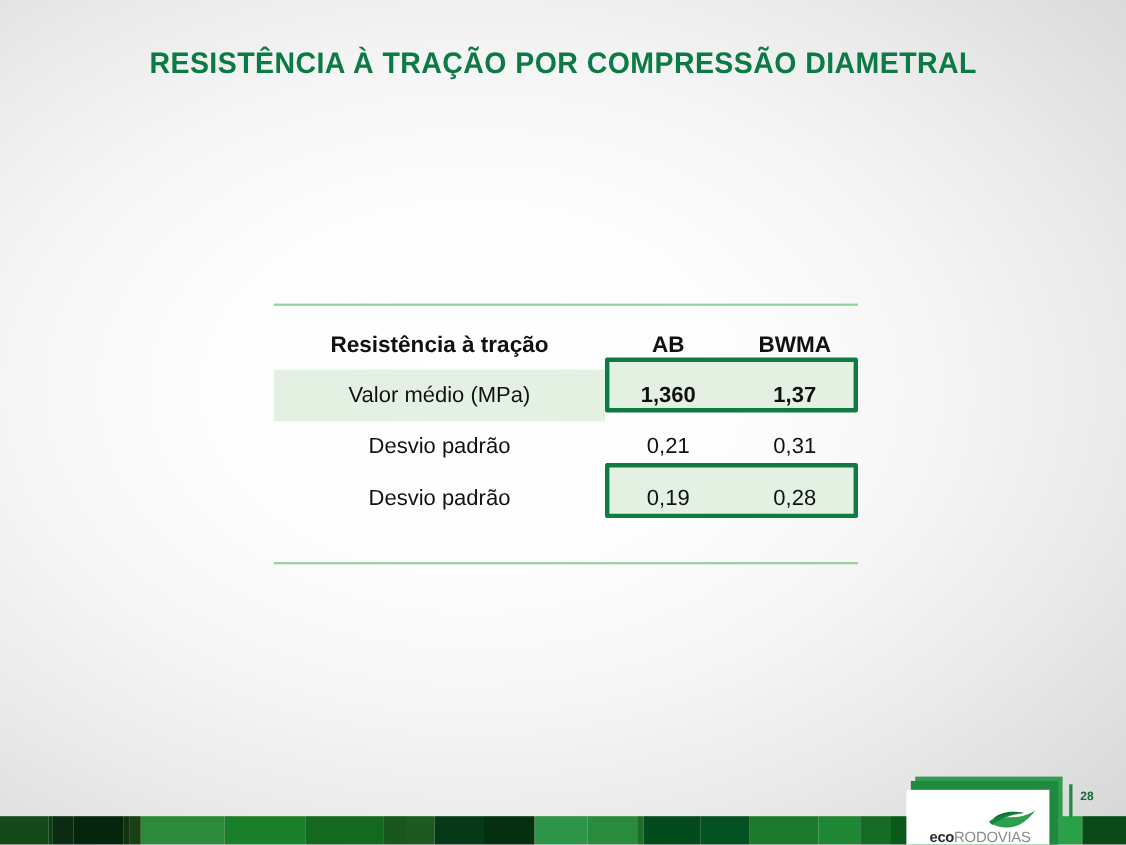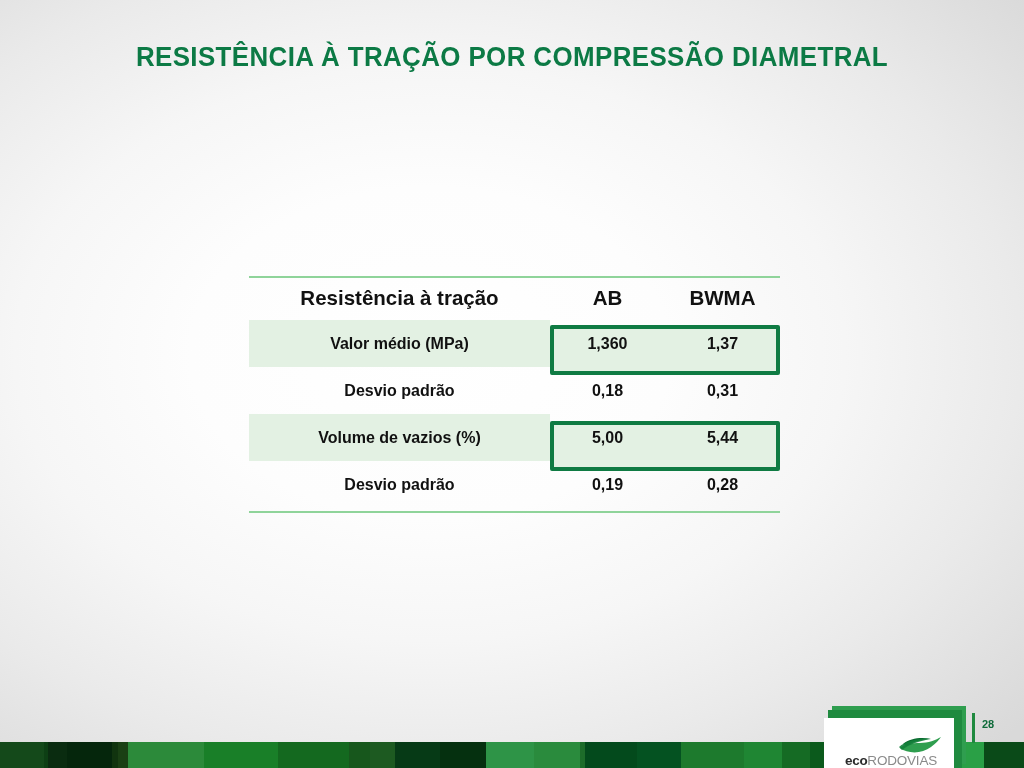--- a/index.html
+++ b/index.html
@@ -50,38 +50,38 @@
   #data-table-wrap {
     position: absolute;
     left: 249px;
     top: 276px;
     width: 531px;
   }
   table.data-table {
     border-collapse: collapse;
     width: 531px;
     table-layout: fixed;
+    margin-top: 16px;
   }
   table.data-table col.c-label { width: 301px; }
   table.data-table col.c-ab    { width: 115px; }
   table.data-table col.c-bwma  { width: 115px; }
 
   table.data-table th,
   table.data-table td {
     padding: 0;
     margin: 0;
     font-family: "Liberation Sans", sans-serif;
-    font-size: 16px;
+    font-size: 20px;
     color: #111111;
     text-align: center;
     vertical-align: middle;
     height: 47px;
     line-height: 47px;
     white-space: nowrap;
-    font-weight: bold;
   }
 
   table.data-table thead th {
     font-weight: bold;
     font-size: 20.5px;
     height: 44px;
     line-height: 44px;
   }
 
   
@@ -258,27 +258,22 @@
         </tr>
       </thead>
       <tbody>
         <tr class="row-shaded">
           <td class="cell-label">Valor médio (MPa)</td>
           <td class="cell-num value-strong">1,360</td>
           <td class="cell-num value-strong">1,37</td>
         </tr>
         <tr class="row-plain">
           <td class="cell-label">Desvio padrão</td>
-          <td class="cell-num">0,18</td>
+          <td class="cell-num">0,21</td>
           <td class="cell-num">0,31</td>
-        </tr>
-        <tr class="row-shaded">
-          <td class="cell-label">Volume de vazios (%)</td>
-          <td class="cell-num value-strong">5,00</td>
-          <td class="cell-num value-strong">5,44</td>
         </tr>
         <tr class="row-plain">
           <td class="cell-label">Desvio padrão</td>
           <td class="cell-num">0,19</td>
           <td class="cell-num">0,28</td>
         </tr>
       </tbody>
     </table>
   </div>
 

